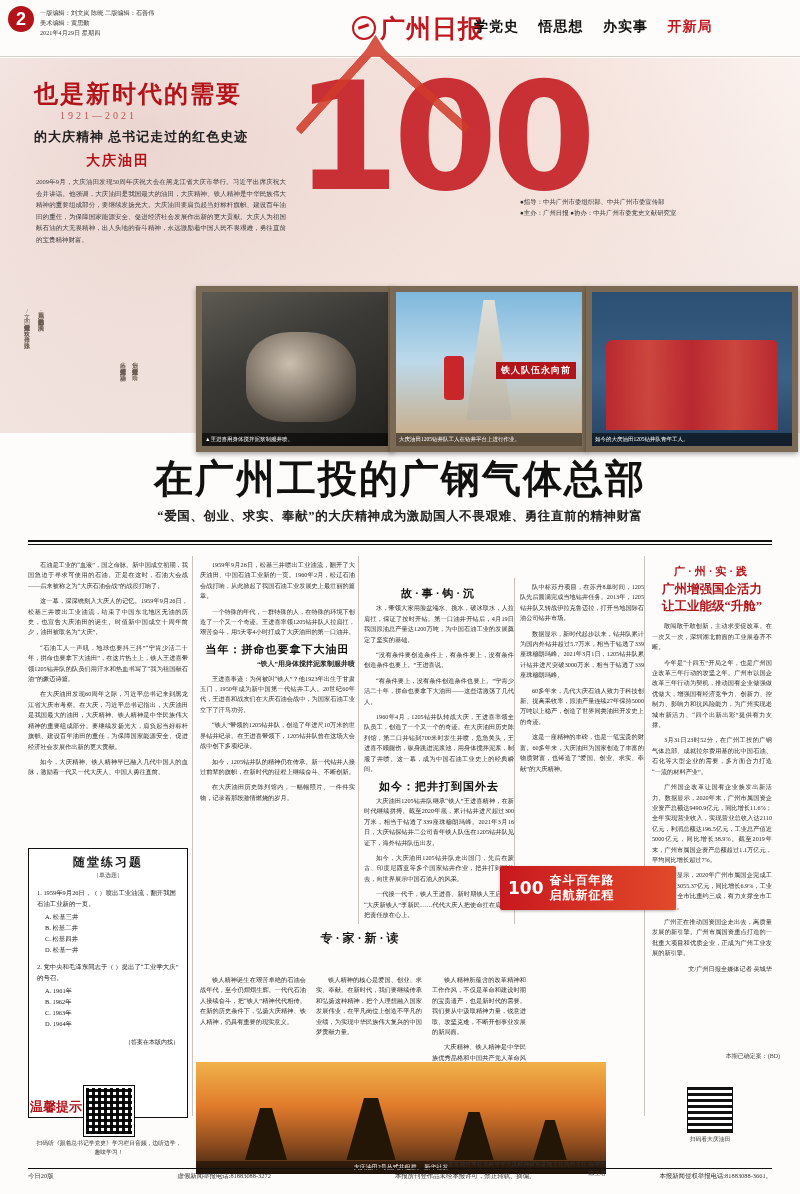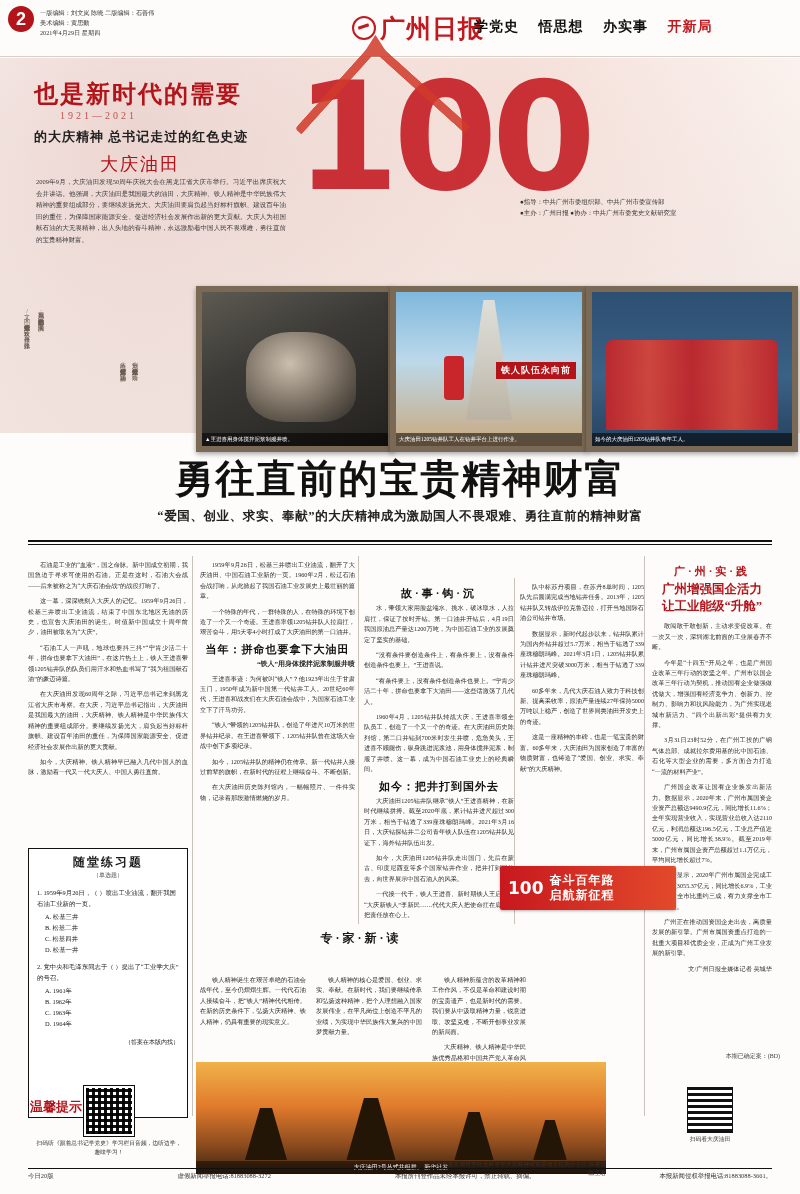--- a/index.html
+++ b/index.html
@@ -63,21 +63,21 @@
     content:"";position:absolute;left:-9px;top:-9px;border-left:14px solid transparent;
     border-right:14px solid transparent;border-bottom:22px solid #d13a2a;transform:rotate(-42deg) translate(-2px,-12px);
   }
 
   .lead-title{
     position:absolute;left:34px;top:20px;
     font-size:24px;font-weight:bold;color:#b3141a;letter-spacing:2px;
   }
   .lead-years{position:absolute;left:60px;top:52px;font-size:10px;color:#c0524f;letter-spacing:3px;}
   .lead-sub{position:absolute;left:34px;top:70px;font-size:13px;font-weight:bold;color:#222;letter-spacing:1px;}
-  .lead-site{position:absolute;left:100px;top:94px;font-size:18px;font-weight:normal;color:#b3141a;letter-spacing:2px;}
+  .lead-site{position:absolute;left:86px;top:94px;font-size:14px;font-weight:bold;color:#b3141a;letter-spacing:2px;}
   .lead-body{
     position:absolute;left:36px;top:118px;width:250px;
     font-size:6.5px;line-height:11.5px;color:#3a3a3a;text-align:justify;
   }
   .vert-col{position:absolute;writing-mode:vertical-rl;text-orientation:upright;font-size:6px;color:#6b5c52;line-height:10px;}
   .vc1{left:36px;top:250px;height:150px;}
   .vc2{left:22px;top:250px;height:160px;}
   .vc3{left:118px;top:300px;height:110px;}
   .vc4{left:130px;top:300px;height:120px;}
 
@@ -279,21 +279,21 @@
         <div class="slogan">铁人队伍永向前</div>
         <div class="pcap">大庆油田1205钻井队工人在钻井平台上进行作业。</div>
       </div>
       <div class="pframe pf3">
         <div class="people"></div>
         <div class="pcap">如今的大庆油田1205钻井队青年工人。</div>
       </div>
     </div>
   </div>
 
-  <div class="headline">勇往直前的宝贵精神财富</div>
+  <div class="headline">在广州工投的广钢气体总部</div>
   <div class="subhead">“爱国、创业、求实、奉献”的大庆精神成为激励国人不畏艰难、勇往直前的精神财富</div>
   <div class="hrule"></div>
   <div class="hrule2"></div>
 
   <div class="vrule" style="left:192px;top:556px;height:560px;"></div>
   <div class="vrule" style="left:358px;top:556px;height:368px;"></div>
   <div class="vrule" style="left:514px;top:578px;height:346px;"></div>
   <div class="vrule" style="left:644px;top:556px;height:560px;"></div>
 
   <div class="col c1">

